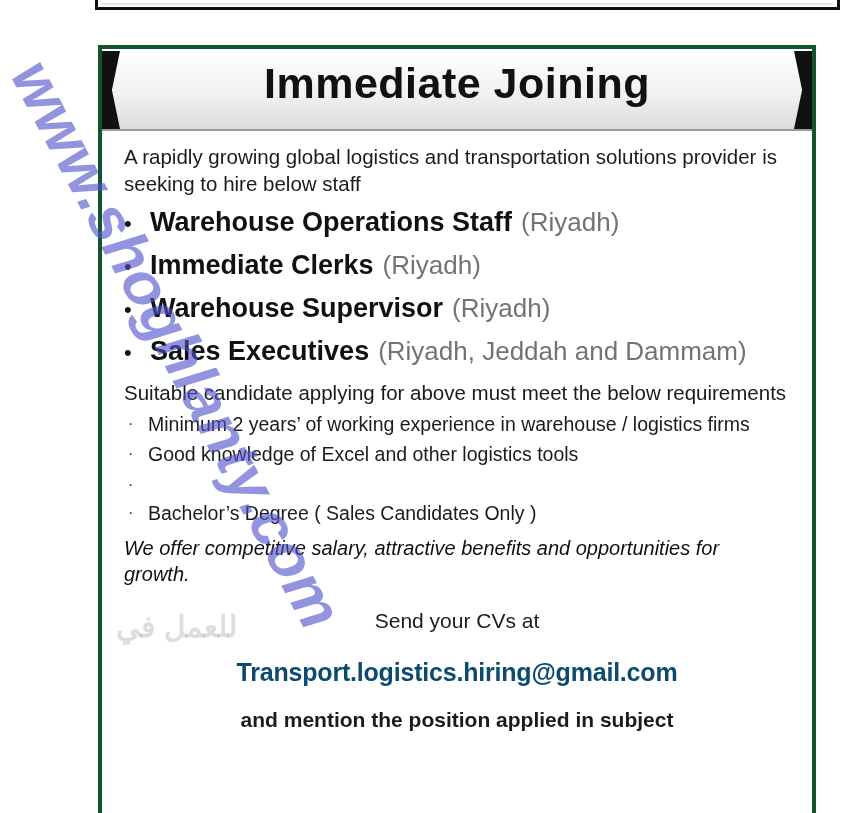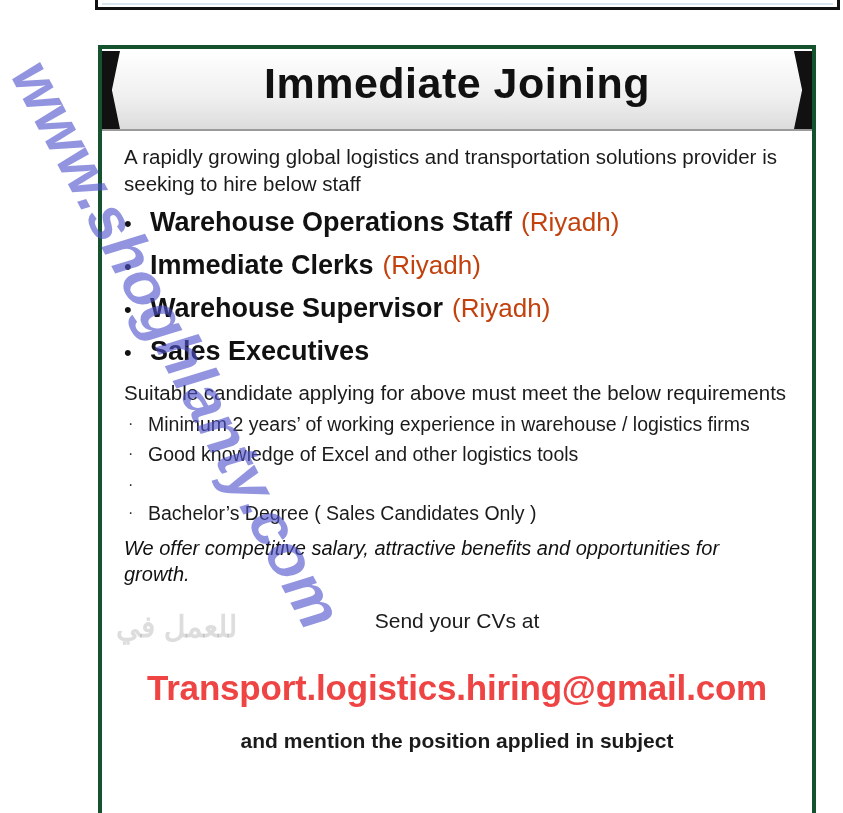--- a/index.html
+++ b/index.html
@@ -109,21 +109,21 @@
     text-align: left;
   }
   .jobs .title {
     font-size: 27px;
     font-weight: bold;
     color: #111;
     white-space: nowrap;
   }
   .jobs .loc {
     font-size: 26px;
-    color: #c2410c;
+    color: #737373;
     margin-left: 9px;
     white-space: nowrap;
   }
 
   .req-lead {
     font-size: 20.5px;
     line-height: 1.32;
     color: #1b1b1b;
     margin: 6px 0 6px 0;
   }
@@ -161,23 +161,23 @@
   }
 
   .send-line {
     text-align: center;
     font-size: 21px;
     color: #1b1b1b;
     margin-bottom: 8px;
   }
   .email {
     text-align: center;
-    font-size: 35px;
-    font-weight: bold;
-    color: #ef4444;
+    font-size: 25px;
+    font-weight: bold;
+    color: #0c4a6e;
     letter-spacing: -0.2px;
     margin-bottom: 6px;
   }
   .mention {
     text-align: center;
     font-size: 21px;
     color: #1b1b1b;
     font-weight: bold;
   }
 
@@ -248,20 +248,21 @@
         <span class="loc">(Riyadh)</span>
       </li>
       <li>
         <span class="bullet">•</span>
         <span class="title">Warehouse Supervisor</span>
         <span class="loc">(Riyadh)</span>
       </li>
       <li>
         <span class="bullet">•</span>
         <span class="title">Sales Executives</span>
+        <span class="loc">(Riyadh, Jeddah and Dammam)</span>
       </li>
     </ul>
 
     <p class="req-lead">Suitable candidate applying for above must meet the below requirements</p>
 
     <ul class="reqs">
       <li>
         <span class="dot">·</span>
         <span>Minimum 2 years’ of working experience in warehouse / logistics firms</span>
       </li>

